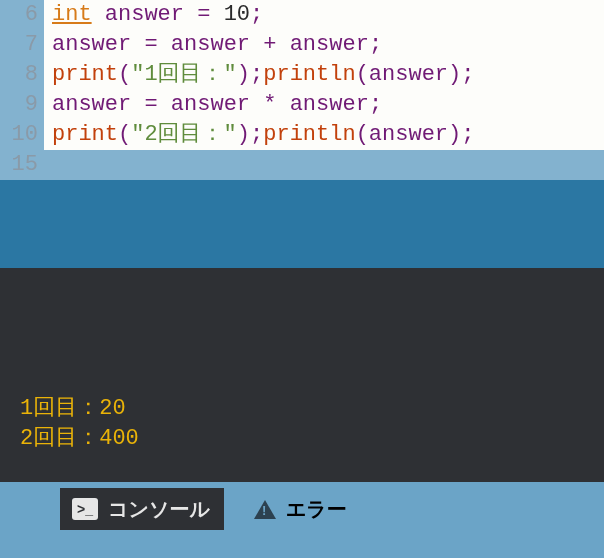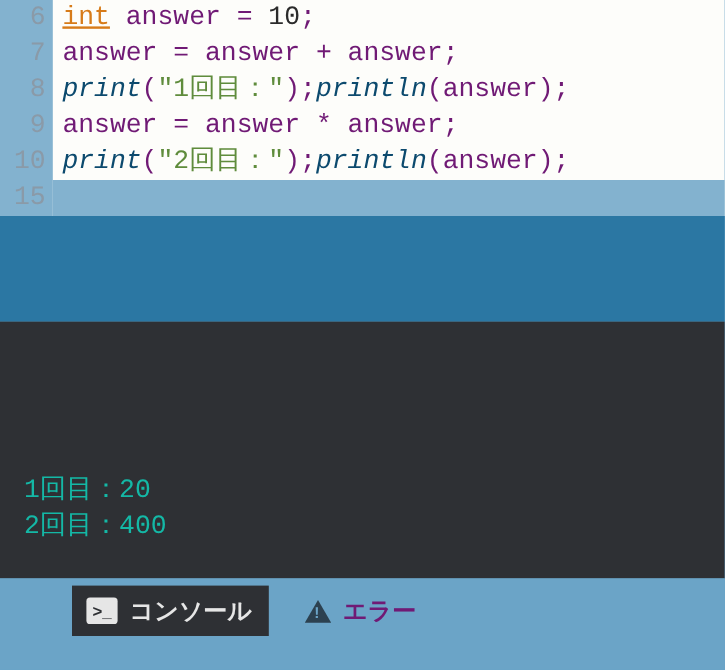--- a/index.html
+++ b/index.html
@@ -3,34 +3,34 @@
 <meta charset="utf-8">
 <style>
   html,body{margin:0;padding:0;width:604px;height:558px;overflow:hidden;
     font-family:"Menlo","Consolas","Courier New",monospace;background:#6ba4c7;}
   .editor{background:#fdfdfa;font-size:22px;line-height:30px;}
   .code-row{display:flex;}
   .gutter{width:38px;text-align:right;padding-right:6px;color:#8a9aa8;
     background:#83b2cf;user-select:none;}
   .code{padding-left:8px;white-space:pre;color:#2b2b2b;}
   .kw-type{color:#d77b19;text-decoration:underline;}
-  .fn{color:#0c4a6e;font-style:italic;}
+  .fn{color:#c2410c;}
   .str{color:#5f8c3c;}
   .num{color:#2b2b2b;}
   .op{color:#701a75;}
   .mid-gap{height:88px;background:#2b77a3;}
-  .console-area{background:#2e3034;color:#14b8a6;padding:126px 20px 18px 20px;
+  .console-area{background:#2e3034;color:#eab308;padding:126px 20px 18px 20px;
     font-size:22px;line-height:30px;height:214px;box-sizing:border-box;}
   .tabs{display:flex;align-items:flex-end;background:#6ba4c7;height:48px;
     padding-left:60px;gap:18px;box-sizing:border-box;}
   .tab{display:flex;align-items:center;gap:10px;font-size:20px;
     padding:8px 14px 8px 12px;height:42px;box-sizing:border-box;
     font-family:"Hiragino Sans","Meiryo",sans-serif;font-weight:600;}
   .tab.active{background:#2e3034;color:#e6e6e6;}
-  .tab.inactive{background:transparent;color:#701a75;}
+  .tab.inactive{background:transparent;color:#000000;}
   .tab-icon-box{width:26px;height:22px;background:#e6e6e6;border-radius:3px;
     display:flex;align-items:center;justify-content:center;color:#2e3034;
     font-weight:bold;font-size:14px;}
   .warn-icon{width:0;height:0;border-left:11px solid transparent;
     border-right:11px solid transparent;border-bottom:19px solid #2c4150;
     position:relative;}
   .warn-icon::after{content:"!";position:absolute;left:-3px;top:3px;
     color:#6ba4c7;font-size:13px;font-weight:bold;}
 </style>
 </head>

